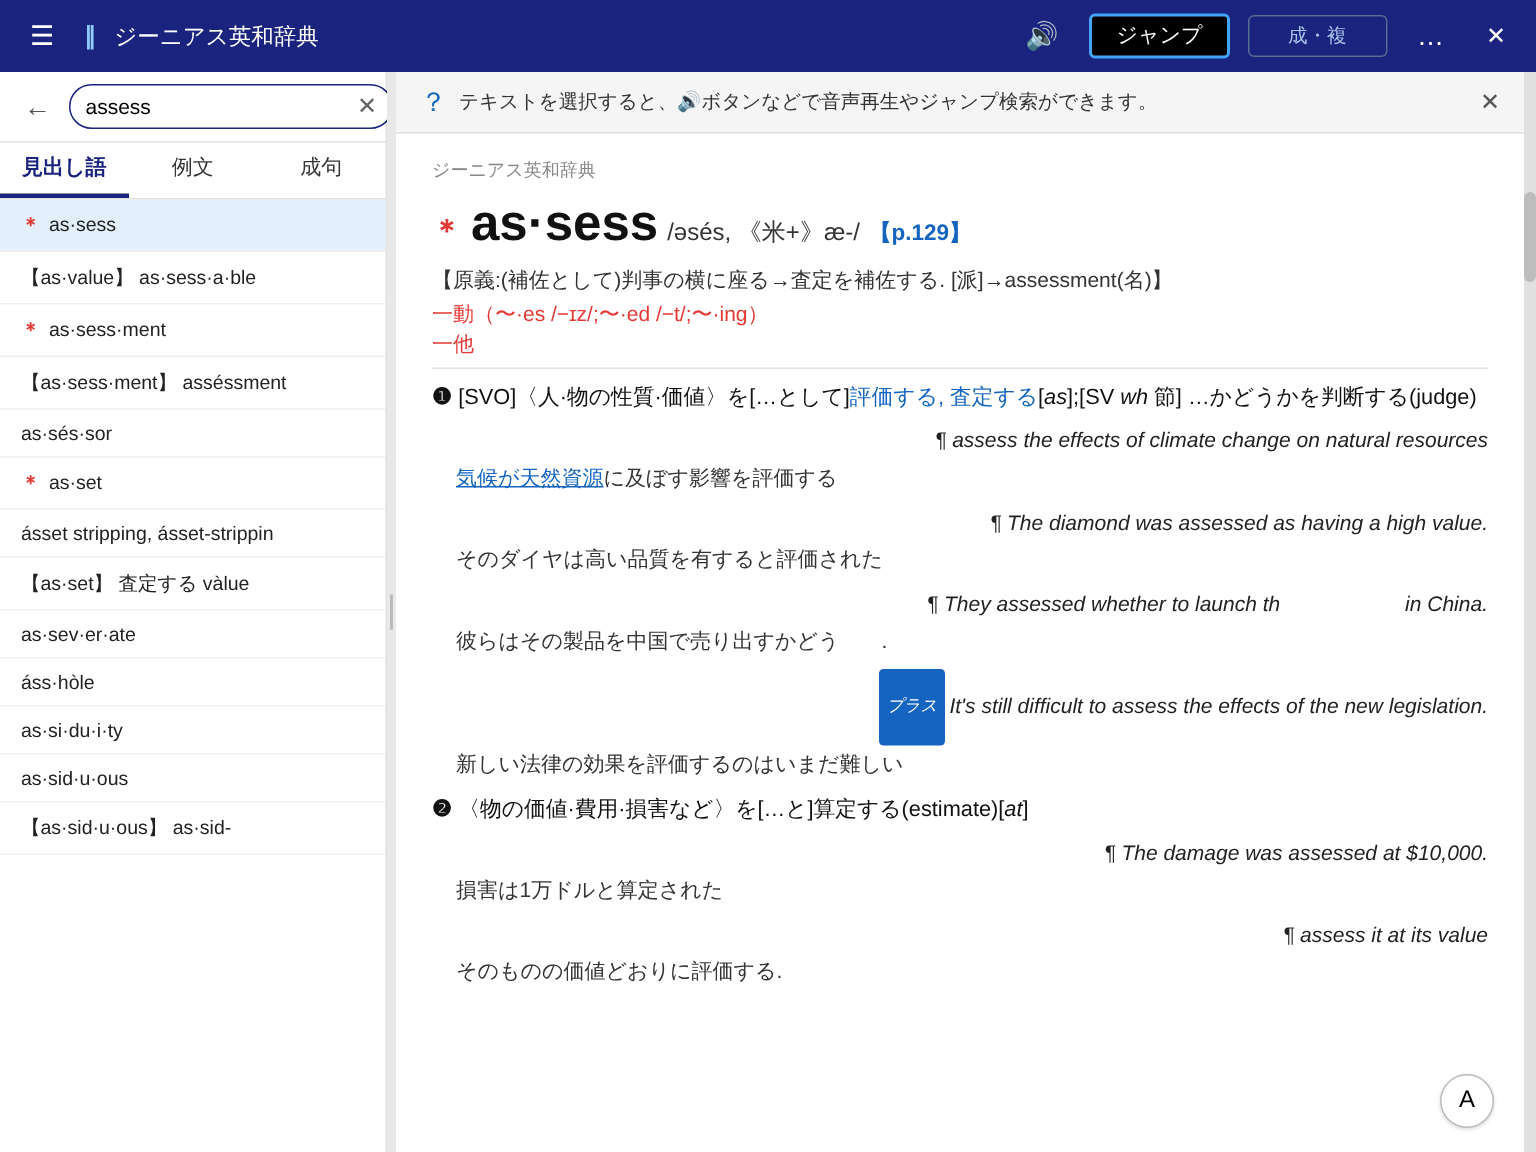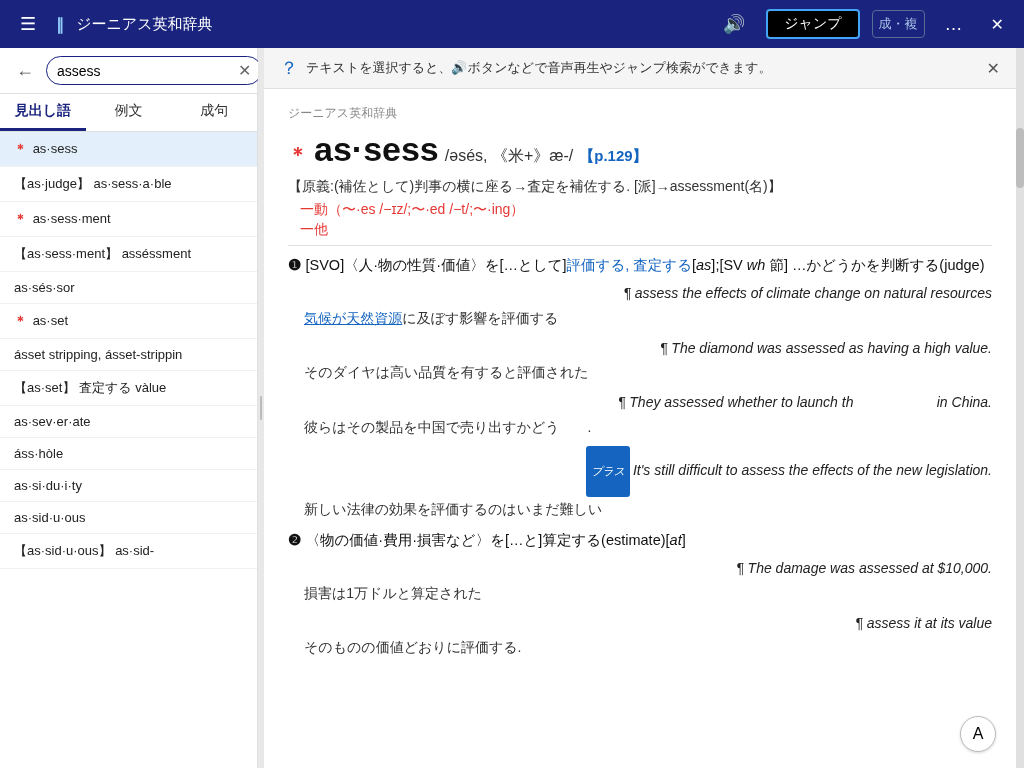--- a/index.html
+++ b/index.html
@@ -16,21 +16,21 @@
       background: none; border: none; color: white;
       font-size: 18px; cursor: pointer; padding: 4px 8px;
       border-radius: 4px;
     }
     .titlebar-jump-btn {
       background: #000000; border: 2px solid #42a5f5; color: white;
       padding: 4px 16px; border-radius: 4px; font-size: 14px; cursor: pointer;
     }
     .titlebar-nari-btn {
       background: none; border: 1px solid #546e94; color: #aac4e8;
-      padding: 4px 6px; border-radius: 4px; font-size: 13px; cursor: pointer;
+      padding: 4px 26px; border-radius: 4px; font-size: 13px; cursor: pointer;
     }
     .titlebar-close { font-size: 16px; }
 
     
     .main { display: flex; height: calc(768px - 48px); }
 
     
     .left-panel { width: 258px; display: flex; flex-direction: column; border-right: 1px solid #e0e0e0; }
 
     
@@ -80,21 +80,21 @@
 
     
     .entry-headword { display: flex; align-items: baseline; gap: 6px; margin-bottom: 4px; }
     .headword-asterisk { color: #e53935; font-size: 22px; font-weight: bold; }
     .headword-text { font-size: 32px; font-weight: bold; color: #111; }
     .headword-pron { font-size: 16px; color: #333; }
     .headword-ref { font-size: 15px; color: #333; }
 
     .entry-origin { font-size: 14px; color: #333; margin: 6px 0 4px 0; line-height: 1.6; }
 
-    .entry-pos { color: #e53935; font-size: 14px; margin: 2px 12px; }
+    .entry-pos { color: #e53935; font-size: 14px; margin: 2px 0; }
 
     .sense-num { font-weight: bold; font-size: 15px; color: #111; }
     .sense-def { font-size: 14.5px; color: #111; line-height: 1.7; margin: 4px 0; }
     .sense-def .blue { color: #1565c0; }
 
     .example-block { margin: 4px 0 4px 0; }
     .example-eng { font-size: 14px; color: #222; margin-bottom: 1px; font-style: italic; line-height: 1.7; text-align: right; }
     .example-eng em { font-style: italic; }
     .example-jpn { font-size: 14px; color: #333; margin-bottom: 6px; padding-left: 16px; line-height: 1.7; }
     .example-jpn .link { color: #1565c0; text-decoration: underline; cursor: pointer; }
@@ -166,21 +166,21 @@
       <div class="tab">例文</div>
       <div class="tab">成句</div>
     </div>
 
     <div class="word-list">
       <div class="word-item active">
         <span class="asterisk">＊</span>
         <span>as·sess</span>
       </div>
       <div class="word-item">
-        <span>【as·judge】 as·sess·a·ble</span>
+        <span>【as·value】 as·sess·a·ble</span>
       </div>
       <div class="word-item">
         <span class="asterisk">＊</span>
         <span>as·sess·ment</span>
       </div>
       <div class="word-item">
         <span>【as·sess·ment】 asséssment</span>
       </div>
       <div class="word-item">
         <span>as·sés·sor</span>

